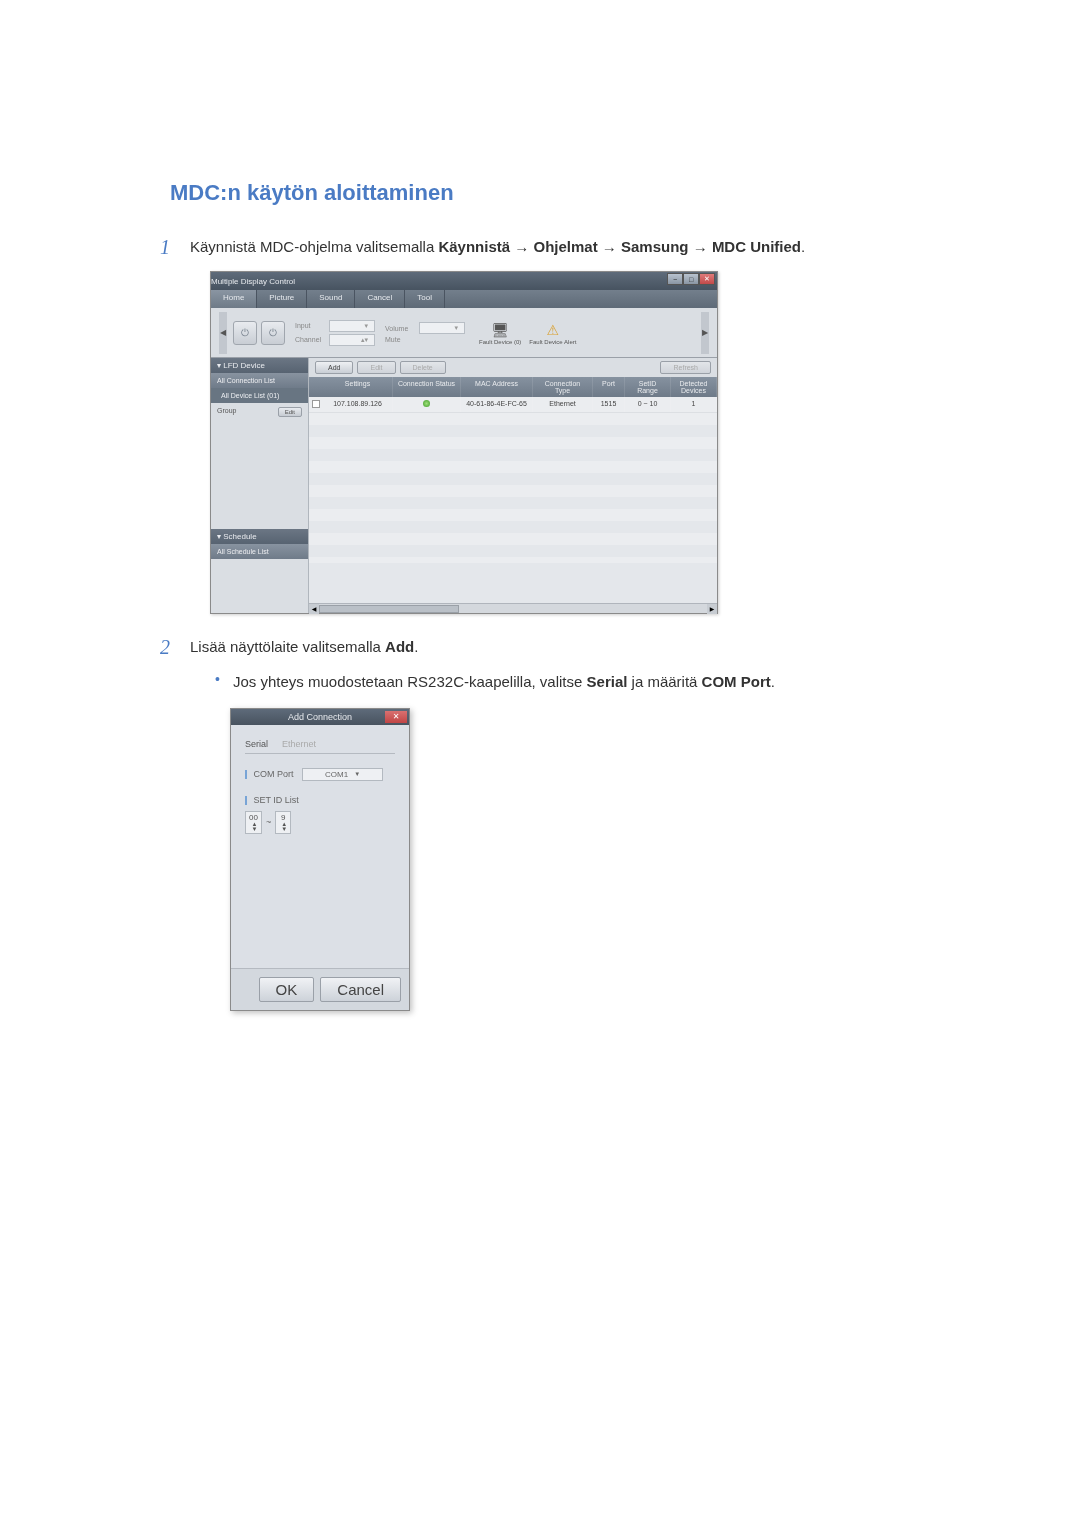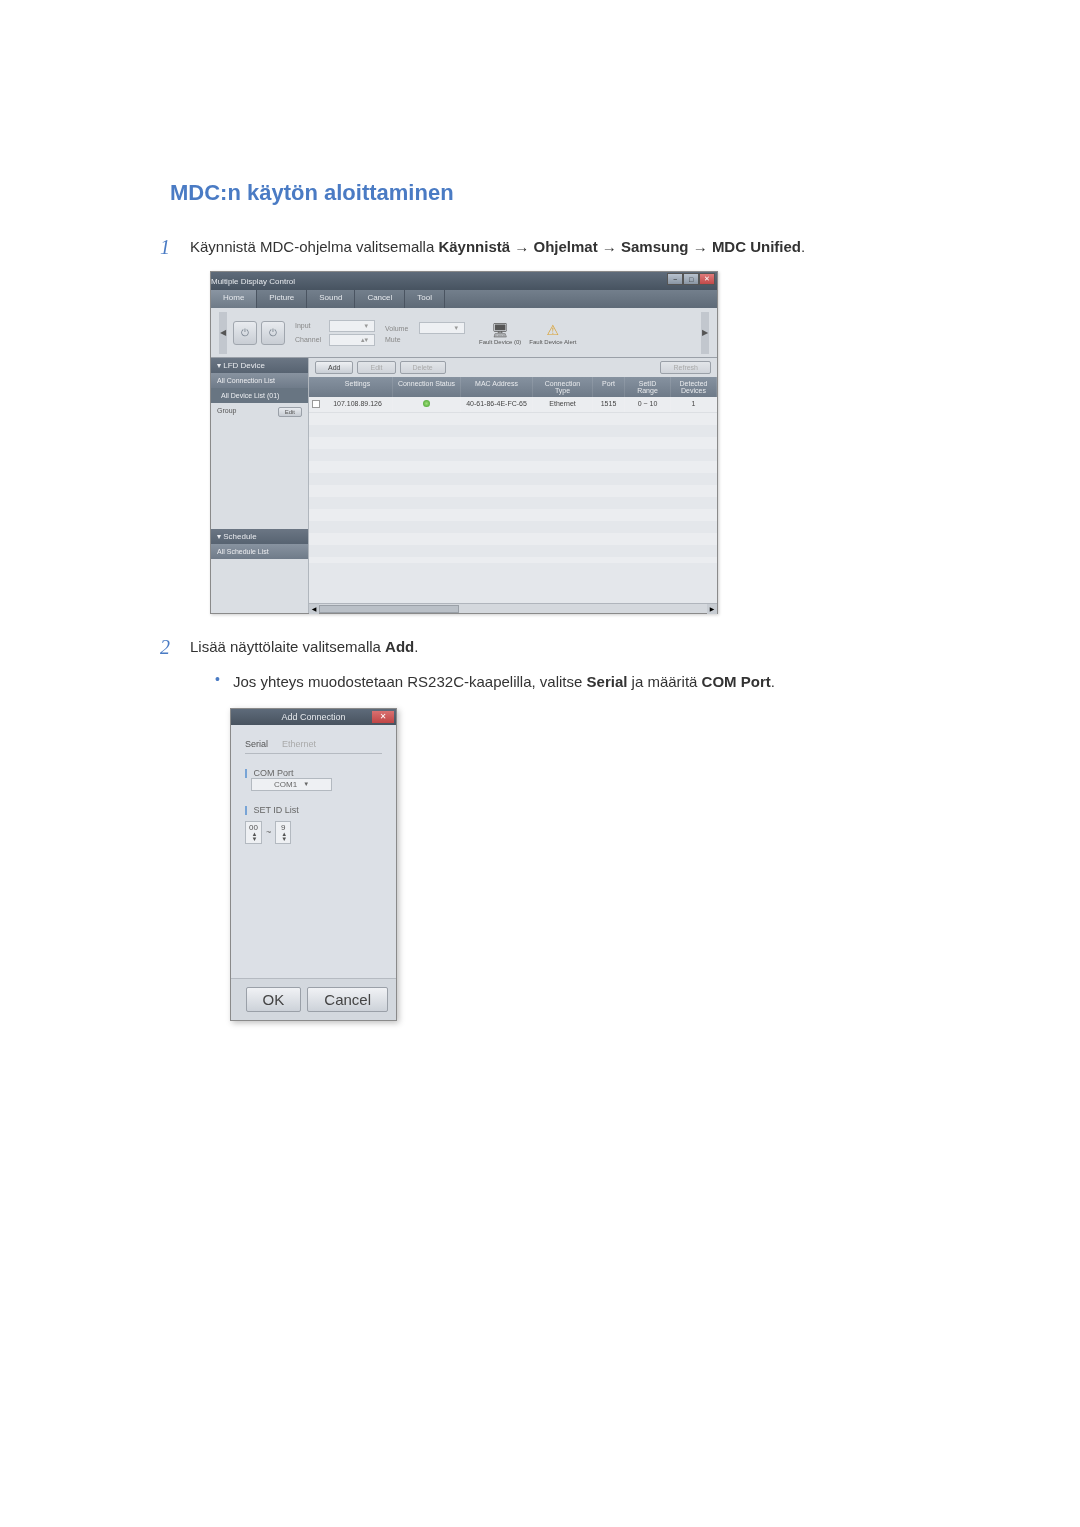--- a/index.html
+++ b/index.html
@@ -325,21 +325,21 @@
       justify-content: center;
     }
     .scroll-thumb {
       width: 140px;
       height: 8px;
       background: #bac0c7;
       border: 1px solid #9aa0a7;
     }
     
     .add-dialog {
-      width: 167px;
+      width: 180px;
       margin: 0 0 0 70px;
       background: #c4b5fd;
       border: 1px solid #8a8a8a;
       box-shadow: 2px 2px 6px rgba(0,0,0,0.25);
     }
     .dlg-title {
       background: linear-gradient(#5e6b7a, #48535f);
       display: flex;
       justify-content: center;
       align-items: center;

